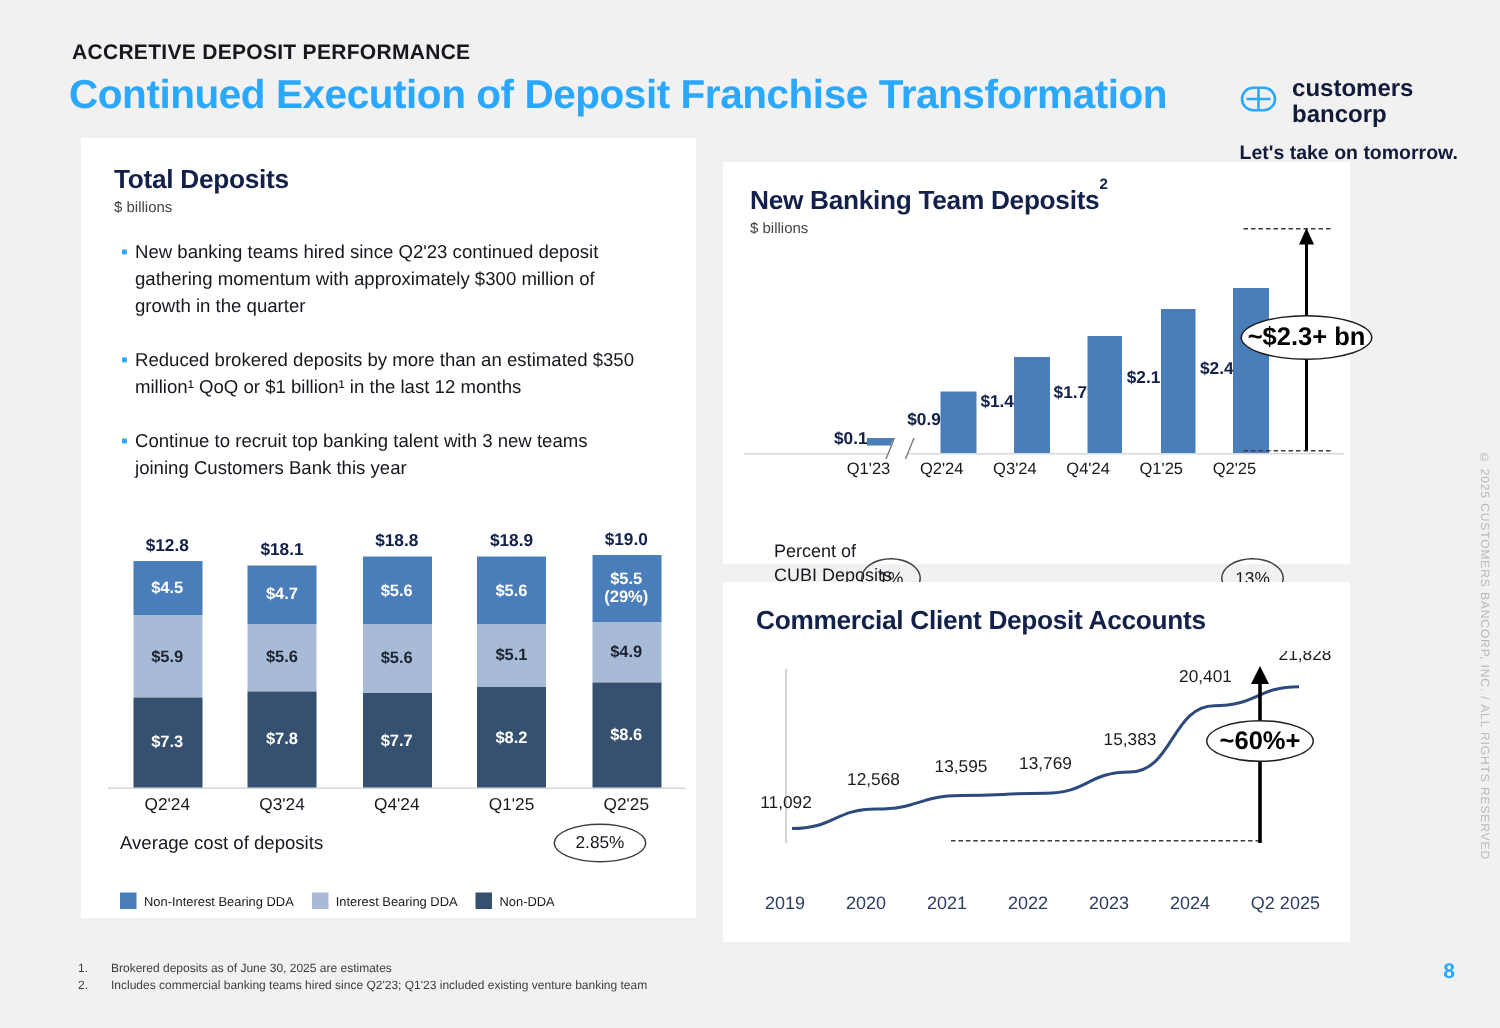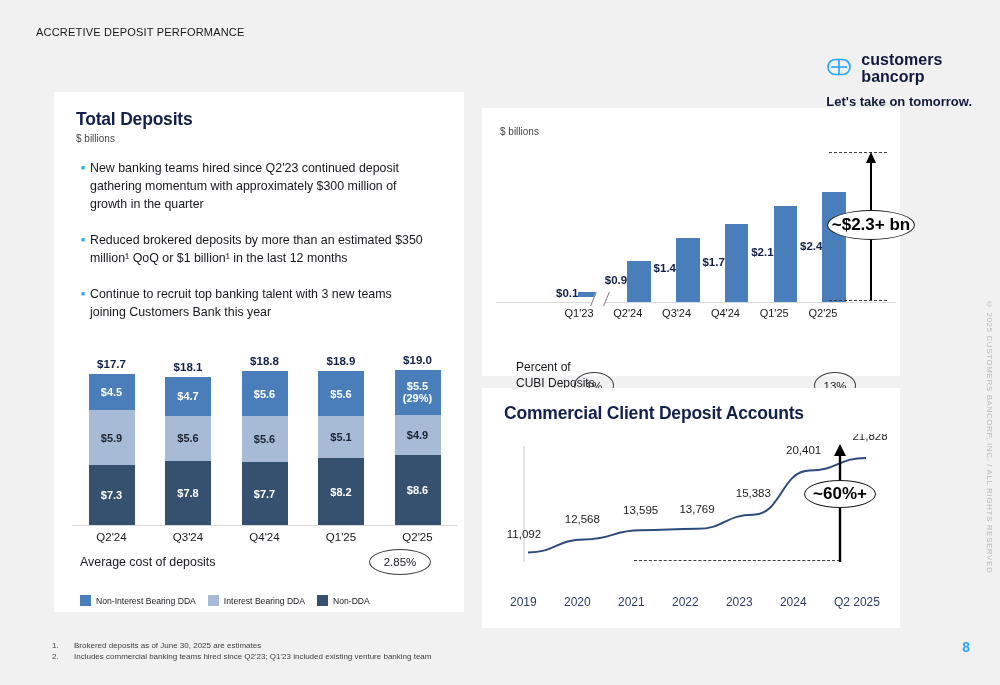--- a/index.html
+++ b/index.html
@@ -6,22 +6,22 @@
   html, body {
     width: 1000px; height: 685px;
     background: #f1f1f1;
     font-family: "Liberation Sans", sans-serif;
     overflow: hidden;
   }
   .slide { position: relative; width: 1000px; height: 685px; }
 
   
   .eyebrow {
-    position: absolute; left: 36px; top: 26px;
-    font-size: 11px; font-weight: normal; letter-spacing: .2px;
+    position: absolute; left: 48px; top: 26px;
+    font-size: 14px; font-weight: bold; letter-spacing: .2px;
     color: #16181d;
   }
   .title {
     position: absolute; left: 46px; top: 48px;
     font-size: 27px; font-weight: bold; color: #2aa7ff;
     letter-spacing: -.3px;
   }
 
   
   .logo-wrap { position: absolute; right: 28px; top: 52px; text-align: left; margin-left: 31px; }
@@ -130,20 +130,21 @@
     font-size: 8px; color: #b9b9b9; letter-spacing: .6px;
     writing-mode: vertical-rl; white-space: nowrap;
   }
 </style>
 </head>
 <body>
 
 <div class="slide">
 
   <div class="eyebrow">ACCRETIVE DEPOSIT PERFORMANCE</div>
+  <div class="title">Continued Execution of Deposit Franchise Transformation</div>
 
   <div class="logo-wrap">
     <div class="logo-row">
       <span>
         <svg width="26" height="26" viewBox="0 0 26 26">
           <rect x="2" y="5.5" width="22" height="15" rx="7.5" ry="7.5" fill="none" stroke="#2aa7ff" stroke-width="1.7"></rect>
           <line x1="13" y1="5.5" x2="13" y2="20.5" stroke="#2aa7ff" stroke-width="1.7"></line>
           <line x1="5" y1="13" x2="21" y2="13" stroke="#2aa7ff" stroke-width="1.7"></line>
         </svg>
       </span>
@@ -172,21 +173,21 @@
         <div class="bullet">
           <span class="dot">▪</span>
           <span class="txt">Continue to recruit top banking talent with 3 new teams joining Customers Bank this year</span>
         </div>
       </div>
     </div>
 
     <div id="stack-chart">
       <div class="stk-cols" id="stk-cols">
           <div class="stk-col">
-            <div class="stk-total">$17.7</div>
+            <div class="stk-total">$12.8</div>
             <div class="stk-bar">
               <div class="seg s1" style="height: 36.7347px;">$4.5</div>
               <div class="seg s2" style="height: 55px;">$5.9</div>
               <div class="seg s3" style="height: 59.5918px;">$7.3</div>
             </div>
           </div>
           <div class="stk-col">
             <div class="stk-total">$18.1</div>
             <div class="stk-bar">
               <div class="seg s1" style="height: 38.3673px;">$4.7</div>
@@ -249,20 +250,23 @@
           <div class="lg">
             <span class="sw" style="background:#36506f"></span>
             <span>Non-DDA</span>
           </div>
         </div>
     </div>
   </div>
 
   <div class="panel" id="panel-nbt">
     <div style="padding:15px 18px 0 18px">
+      <div class="card-title">
+        <span>New Banking Team Deposits</span><sup>2</sup>
+      </div>
       <div class="card-sub">$ billions</div>
     </div>
 
     <div id="nbt-chart">
       <div class="nbt-cols" id="nbt-cols">
         <div class="axis-break"></div>
       <div class="nbt-col">
             <div class="nbt-lbl">$0.1</div>
             <div class="nbt-bar" style="height: 4.58015px;"></div>
           </div>

